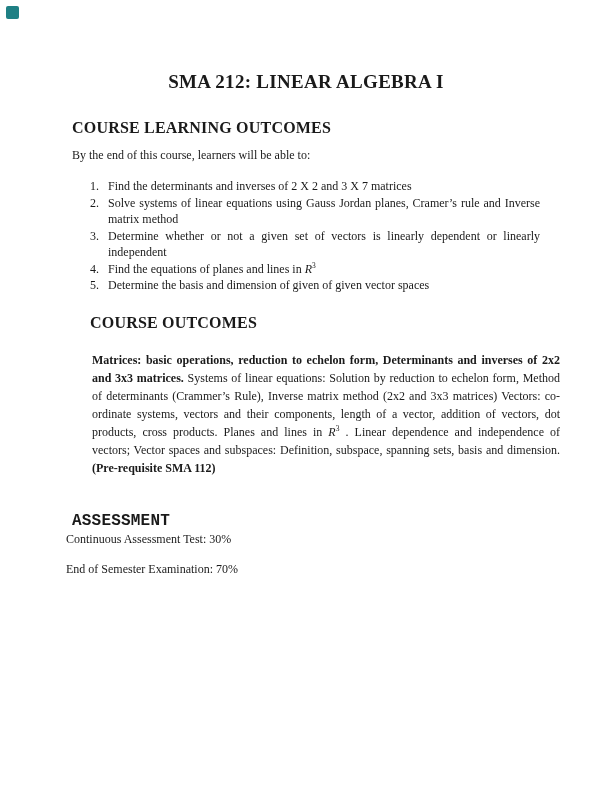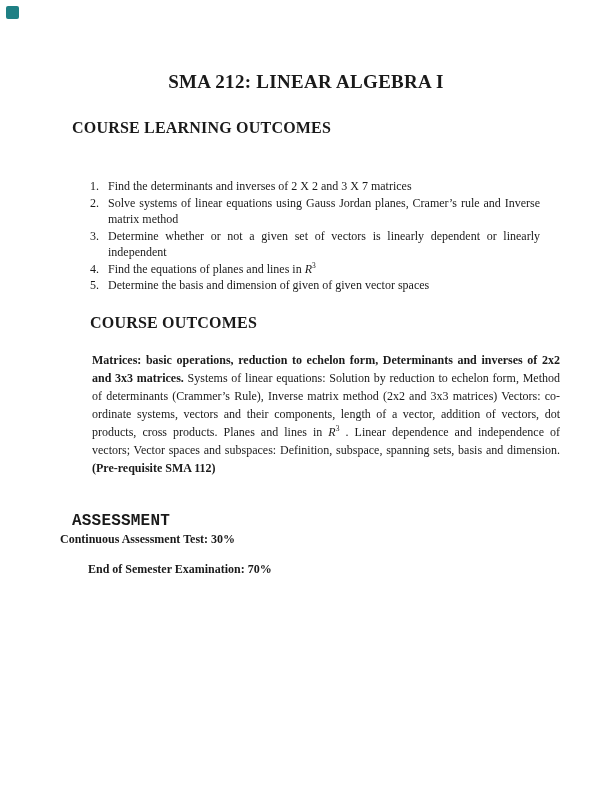--- a/index.html
+++ b/index.html
@@ -77,39 +77,39 @@
   }
   .content-paragraph b { font-weight: bold; }
   .math-var { font-style: italic; }
   sup.math-sup {
     font-size: 7.5px;
     line-height: 0;
     vertical-align: super;
   }
   .assess-line {
     position: absolute;
-    left: 60px;
+    left: 66px;
     width: 468px;
-    font-weight: bold;
   }
   .assess-line.first  { top: 532px; }
-  .assess-line.second { top: 562px; margin-left: 28px; }
+  .assess-line.second { top: 562px; }
 </style>
 </head>
 <body>
 
 <div class="page">
 
   <div class="corner-mark tl"></div>
   <div class="corner-mark bl"></div>
 
   <div class="doc-title">SMA 212: LINEAR ALGEBRA I</div>
 
   <div class="section-heading clo-heading">COURSE LEARNING OUTCOMES</div>
 
+  <div class="intro-line">By the end of this course, learners will be able to:</div>
 
   <div class="outcome-list">
     <div class="outcome-row">
       <span class="outcome-num">1.</span>
       <span class="outcome-text">Find the determinants and inverses of 2 X 2 and 3 X 7 matrices</span>
     </div>
     <div class="outcome-row">
       <span class="outcome-num">2.</span>
       <span class="outcome-text">Solve systems of linear equations using Gauss Jordan planes, Cramer’s rule and Inverse matrix method</span>
     </div>

